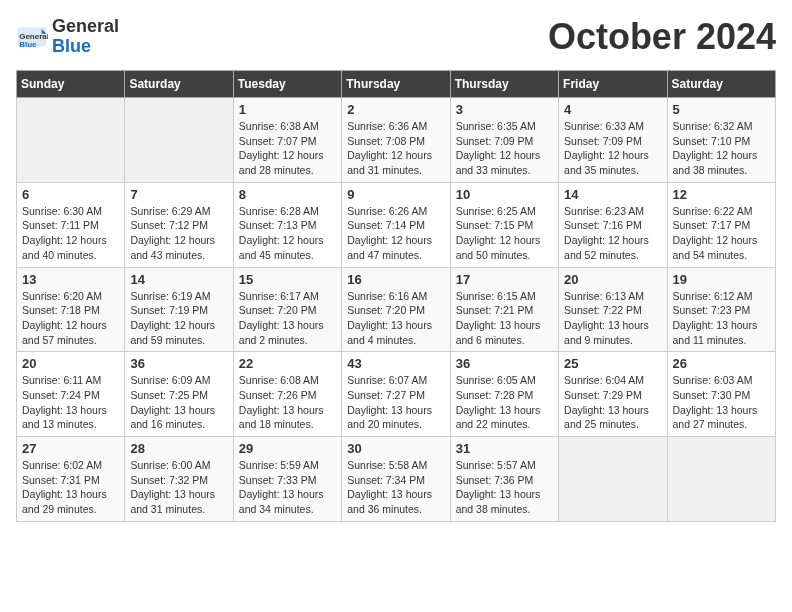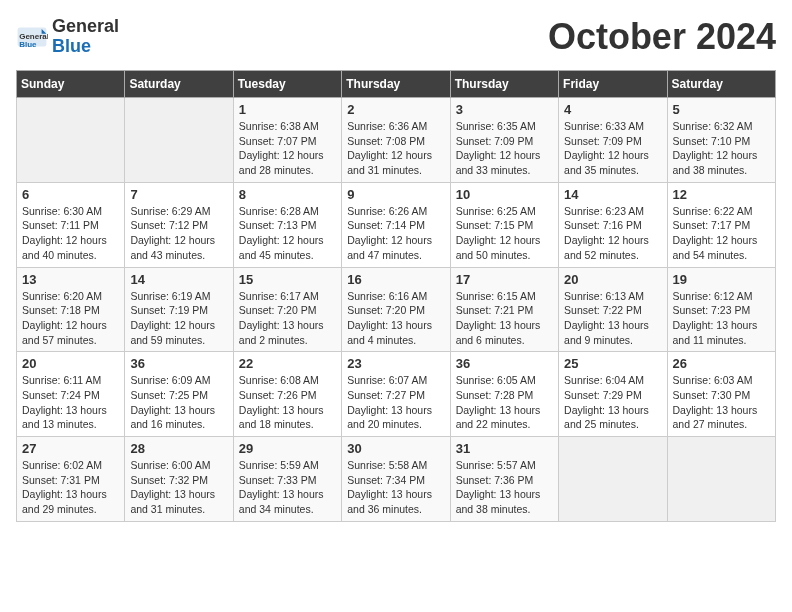--- a/index.html
+++ b/index.html
@@ -217,21 +217,21 @@
         </td>
         <td>
           <span class="day-num">36</span>
           <div class="day-info">Sunrise: 6:09 AM<br>Sunset: 7:25 PM<br>Daylight: 13 hours and 16 minutes.</div>
         </td>
         <td>
           <span class="day-num">22</span>
           <div class="day-info">Sunrise: 6:08 AM<br>Sunset: 7:26 PM<br>Daylight: 13 hours and 18 minutes.</div>
         </td>
         <td>
-          <span class="day-num">23</span>
+          <span class="day-num">43</span>
           <div class="day-info">Sunrise: 6:07 AM<br>Sunset: 7:27 PM<br>Daylight: 13 hours and 20 minutes.</div>
         </td>
         <td>
           <span class="day-num">36</span>
           <div class="day-info">Sunrise: 6:05 AM<br>Sunset: 7:28 PM<br>Daylight: 13 hours and 22 minutes.</div>
         </td>
         <td>
           <span class="day-num">25</span>
           <div class="day-info">Sunrise: 6:04 AM<br>Sunset: 7:29 PM<br>Daylight: 13 hours and 25 minutes.</div>
         </td>

